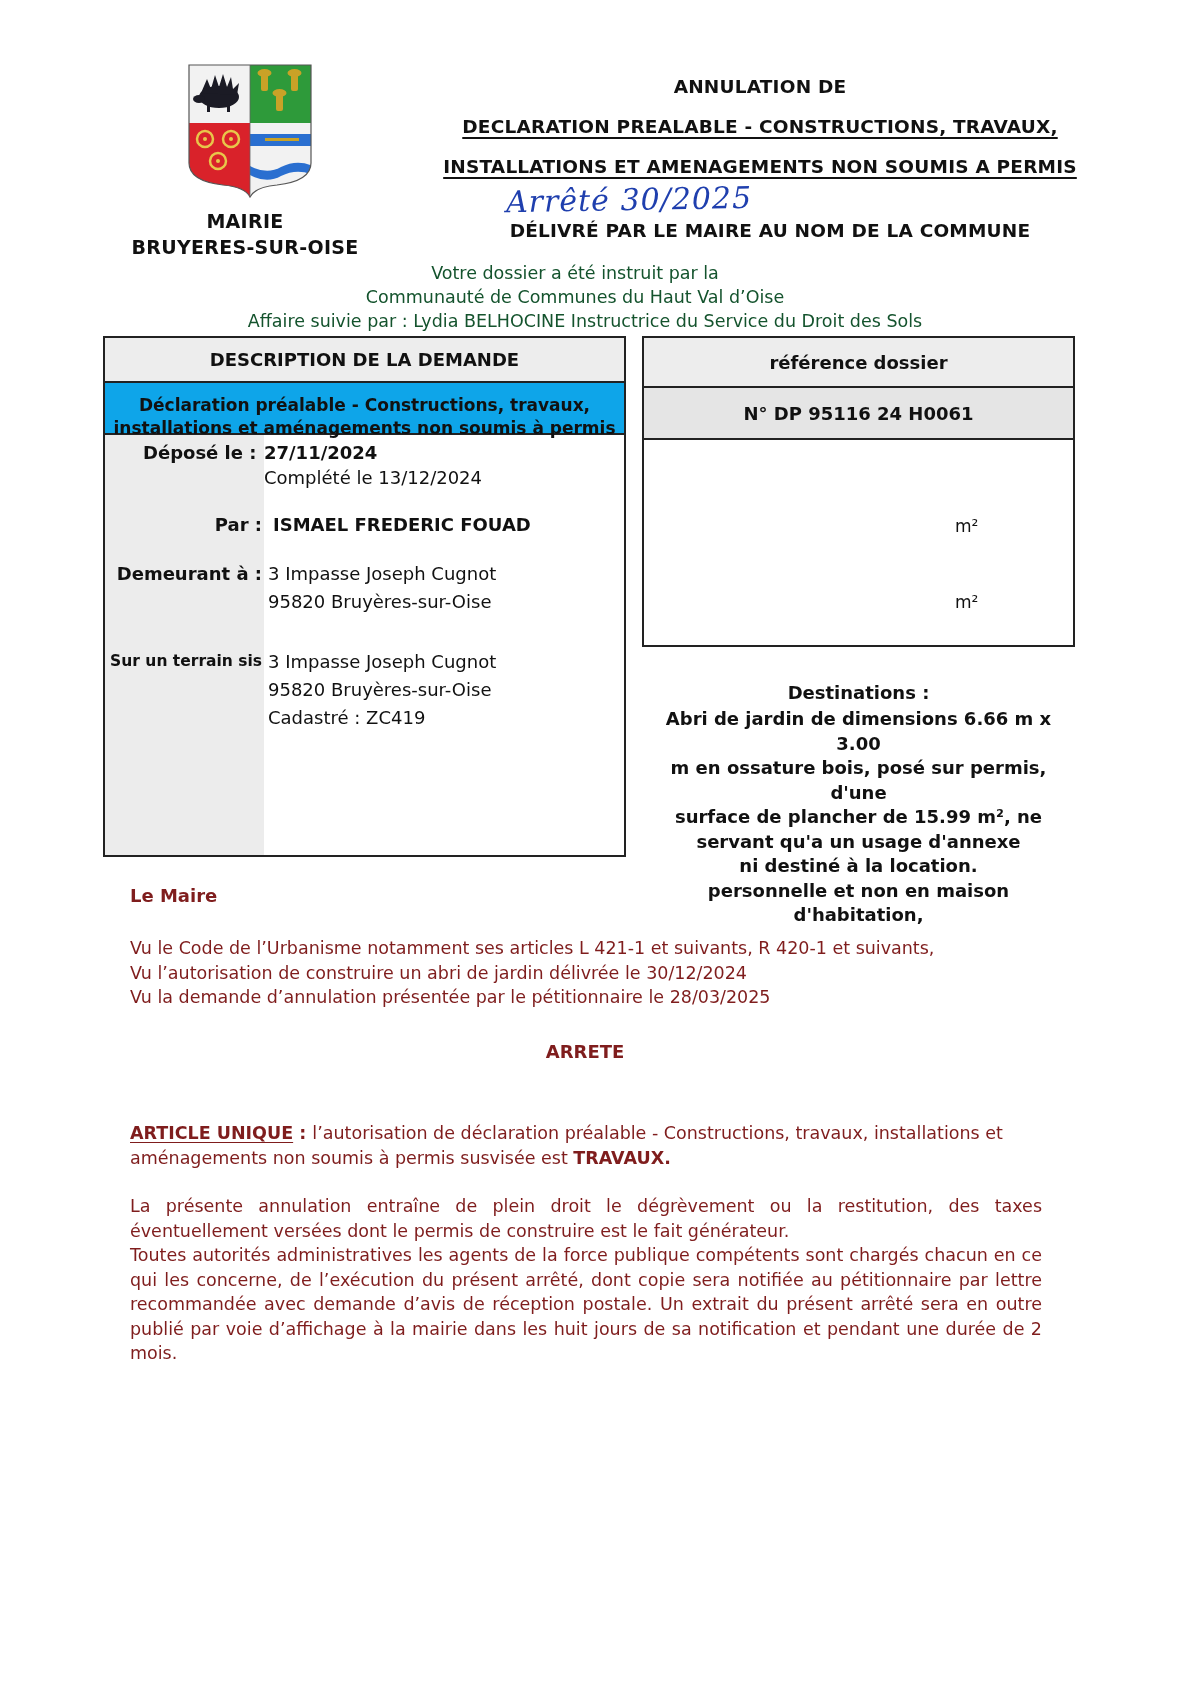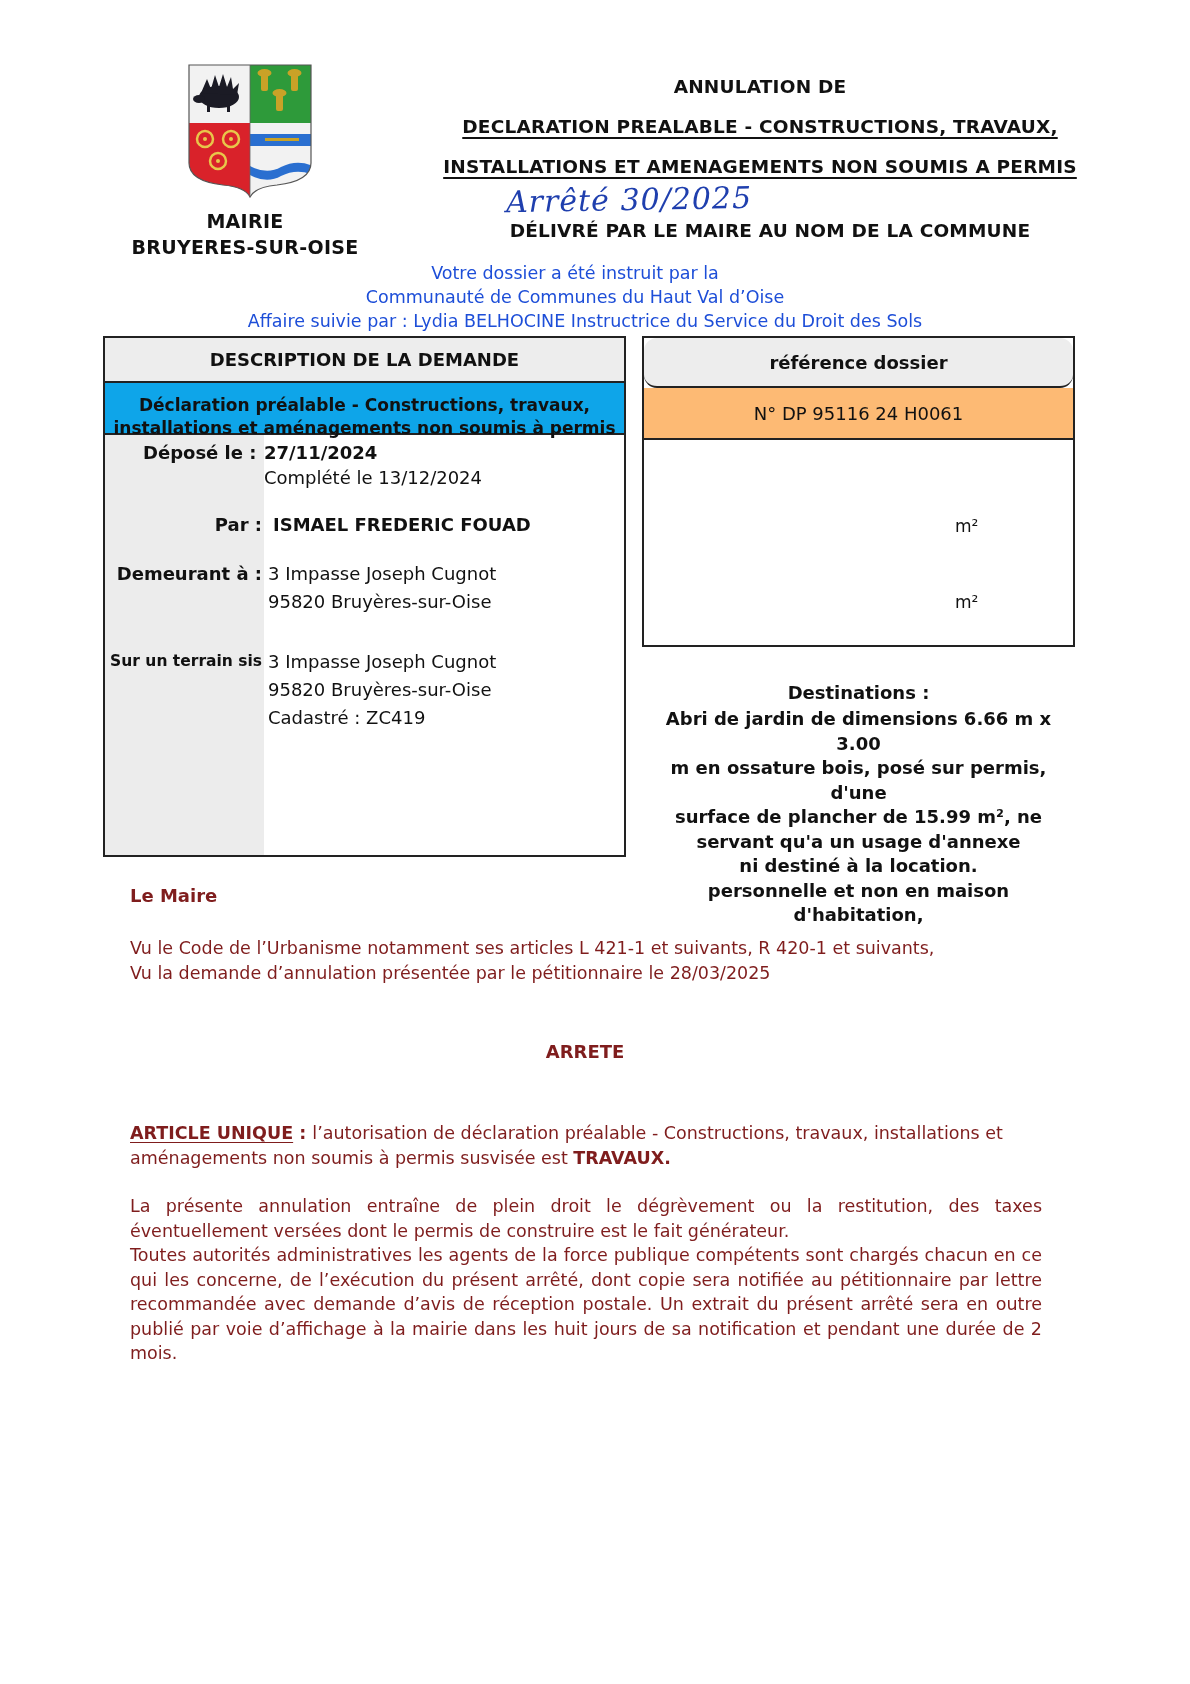--- a/index.html
+++ b/index.html
@@ -9,35 +9,35 @@
 
   
   #crest { left: 187px; top: 63px; width: 126px; height: 135px; }
   .mairie-label { left: 120px; width: 250px; text-align: center; font-weight: bold; font-size: 19px; letter-spacing: 0.3px; }
 
   
   .title-line { width: 700px; left: 410px; text-align: center; font-weight: bold; font-size: 18.5px; letter-spacing: 0.2px; }
   .underline { text-decoration: underline; text-underline-offset: 4px; text-decoration-thickness: 1.5px; }
   .handwritten { left: 506px; top: 182px; font-family: "DejaVu Serif", serif; font-style: italic; color: #1f3fae; font-size: 30px; letter-spacing: 1px; transform: rotate(-1deg); }
 
-  .instruct { left: 200px; width: 750px; text-align: center; font-size: 17.5px; color: #1d4ed8; }
+  .instruct { left: 200px; width: 750px; text-align: center; font-size: 17.5px; color: #14532d; }
 
   
   #left-box { left: 103px; top: 336px; width: 523px; height: 521px; border: 2px solid #222; border-right-width: 2.5px; border-bottom-width: 2.5px; }
   #left-box .hdr { position: absolute; left: 0; top: 0; width: 100%; height: 45px; background: #ededed; border-bottom: 2px solid #222; display: flex; align-items: center; justify-content: center; font-weight: bold; font-size: 18px; }
   #left-box .subhdr { position: absolute; left: 0; top: 45px; width: 100%; height: 52px; background: #0ea5e9; border-bottom: 2px solid #222; text-align: center; font-weight: bold; font-size: 17px; line-height: 23px; padding-top: 11px; }
   #left-box .label-col { position: absolute; left: 0; top: 97px; width: 159px; bottom: 0; background: #ececec; }
   .lbl { position: absolute; right: 8px; font-weight: bold; font-size: 18px; text-align: right; white-space: nowrap; }
   .val { position: absolute; left: 166px; font-size: 18px; white-space: nowrap; }
   .val.bold { font-weight: bold; }
 
   
   #right-box { left: 642px; top: 336px; width: 433px; height: 311px; border: 2.5px solid #222; }
-  #right-box .hdr { position: absolute; left: 0; top: 0; width: 100%; height: 50px; background: #ededed; border-bottom: 2.5px solid #222; display: flex; align-items: center; justify-content: center; font-weight: bold; font-size: 18px; border-radius: 13px; }
-  #right-box .ref { position: absolute; left: 0; top: 50px; width: 100%; height: 52px; background: #fdba74; border-bottom: 2.5px solid #222; display: flex; align-items: center; justify-content: center; font-weight: normal; font-size: 18px; }
+  #right-box .hdr { position: absolute; left: 0; top: 0; width: 100%; height: 50px; background: #ededed; border-bottom: 2.5px solid #222; display: flex; align-items: center; justify-content: center; font-weight: bold; font-size: 18px; }
+  #right-box .ref { position: absolute; left: 0; top: 50px; width: 100%; height: 52px; background: #e5e5e5; border-bottom: 2.5px solid #222; display: flex; align-items: center; justify-content: center; font-weight: bold; font-size: 18px; }
   .unit { position: absolute; left: 311px; font-size: 17px; }
 
   .dest { left: 642px; width: 433px; text-align: center; font-weight: bold; font-size: 18px; line-height: 24.5px; }
 
   .body-text { left: 130px; width: 910px; font-size: 17.5px; line-height: 24.5px; color: #7f1d1d; }
   .justify { text-align: justify; text-align-last: left; }
   .bold { font-weight: bold; }
 </style>
 </head>
 <body>
@@ -144,20 +144,21 @@
   <div>surface de plancher de 15.99 m², ne</div>
   <div>servant qu'a un usage d'annexe</div>
   <div>ni destiné à la location.</div>
   <div>personnelle et non en maison d'habitation,</div>
 </div>
 
 <div class="abs body-text bold" style="top:884px; font-size:18px;">Le Maire</div>
 
 <div class="abs body-text" style="top:936px;">
   <div>Vu le Code de l’Urbanisme notamment ses articles L 421-1 et suivants, R 420-1 et suivants,</div>
+  <div>Vu l’autorisation de construire un abri de jardin délivrée le 30/12/2024</div>
   <div>Vu la demande d’annulation présentée par le pétitionnaire le 28/03/2025</div>
 </div>
 
 <div class="abs body-text bold" style="top:1040px; left:130px; width:910px; text-align:center; font-size:18px;">ARRETE</div>
 
 <div class="abs body-text" style="top:1121px; width:912px;">
   <span class="bold" style="text-decoration:underline; text-underline-offset:3px;">ARTICLE UNIQUE</span><span class="bold"> : </span><span>l’autorisation de  déclaration préalable - Constructions, travaux, installations et aménagements non soumis à permis  susvisée est </span><span class="bold">TRAVAUX.</span>
 </div>
 
 <div class="abs body-text justify" style="top:1194px; width:912px;">La présente annulation entraîne de plein droit le dégrèvement ou la restitution, des taxes éventuellement versées dont le permis de construire est le fait générateur.</div>

